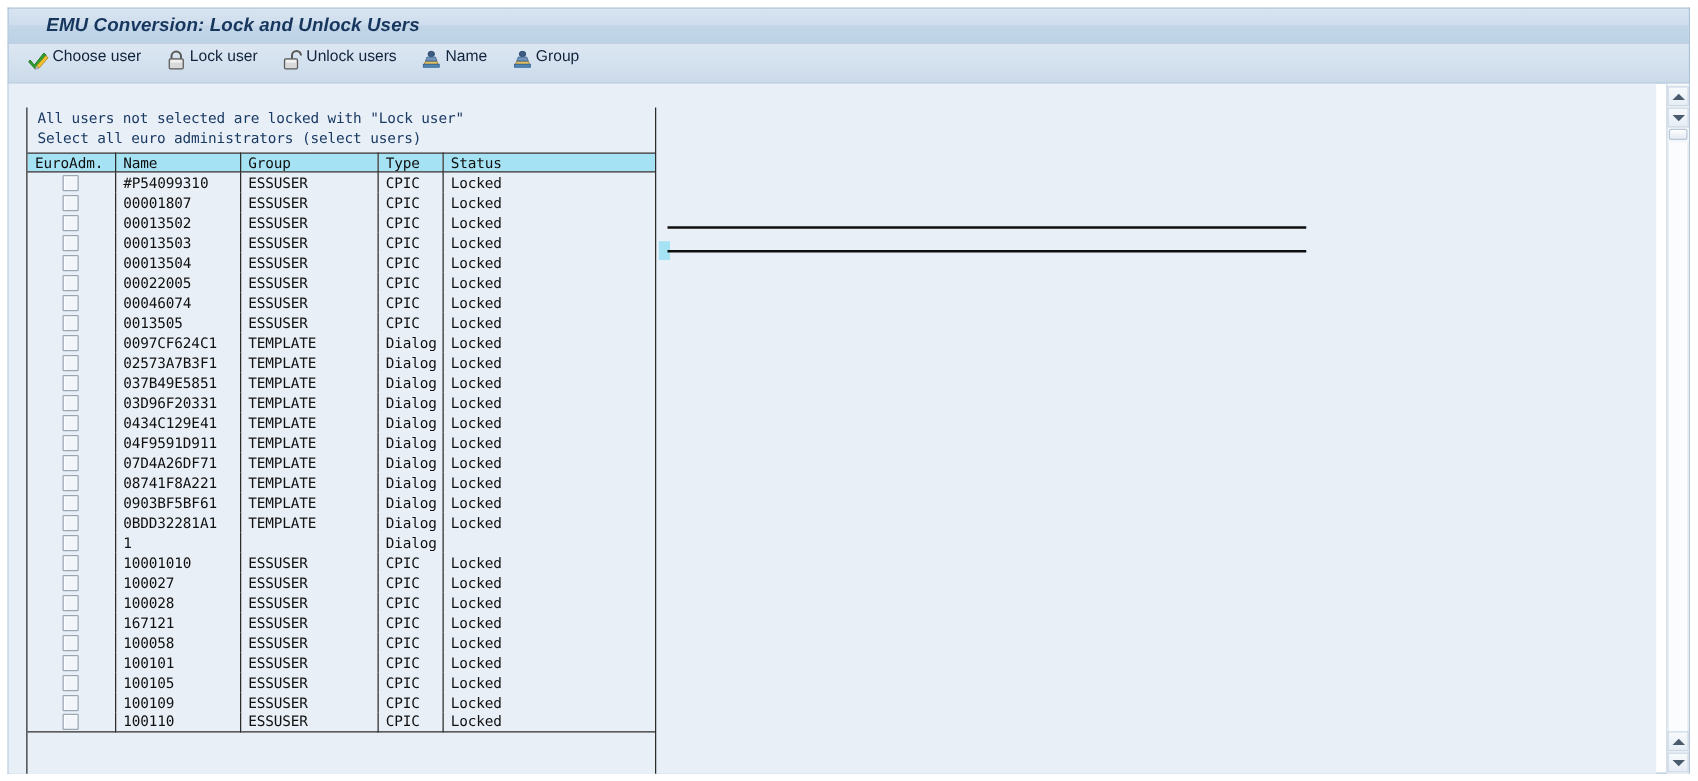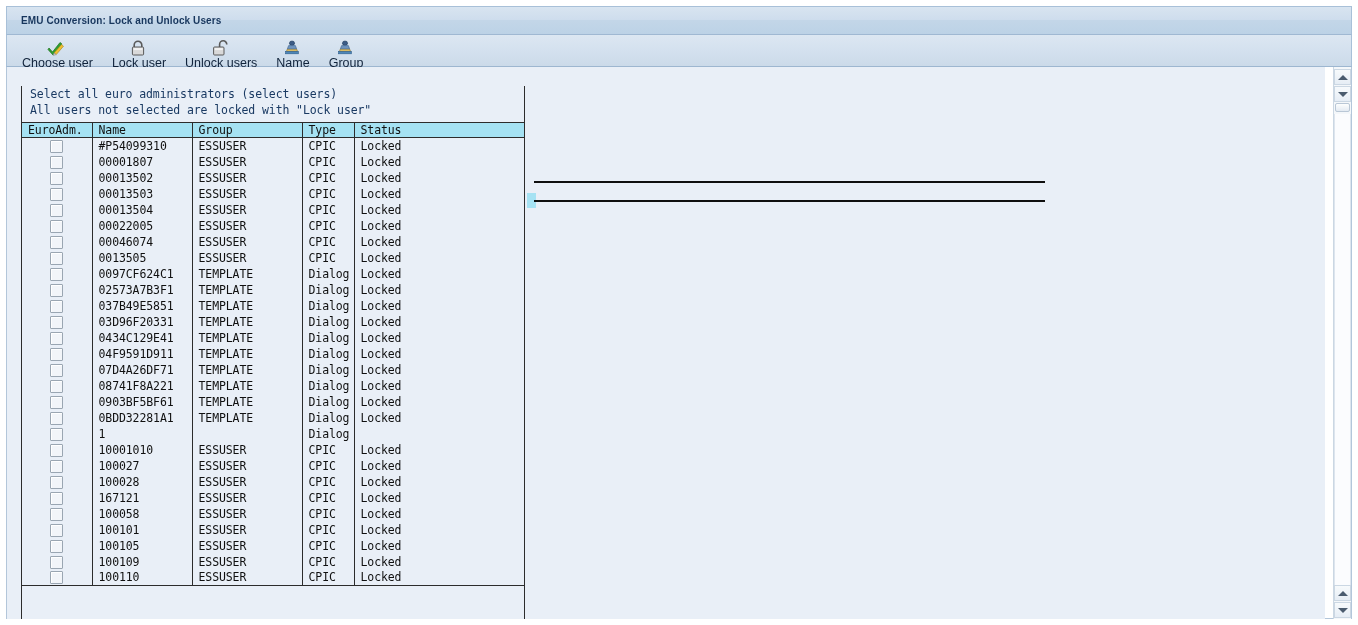--- a/index.html
+++ b/index.html
@@ -32,24 +32,25 @@
     width: 1346px;
     height: 29px;
     background: linear-gradient(to bottom, #d8e4f0 0%, #cedded 48%, #c3d6e8 50%, #bcd2e6 100%);
     border: 1px solid #a8c0d8;
     border-bottom: 1px solid #9fb8d2;
     box-sizing: border-box;
     display: flex;
     align-items: center;
   }
   .titlebar-text {
-    padding-left: 14px;
+    padding-left: 30px;
     font-family: "Liberation Sans", sans-serif;
-    font-size: 10px;
+    font-size: 15px;
     font-weight: bold;
+    font-style: italic;
     color: #17365d;
     letter-spacing: 0.1px;
     white-space: nowrap;
   }
 
   
   .toolbar {
     position: absolute;
     left: 6px;
     top: 35px;
@@ -59,29 +60,28 @@
     border-left: 1px solid #a8c0d8;
     border-right: 1px solid #a8c0d8;
     border-bottom: 1px solid #9db6d0;
     box-sizing: border-box;
     display: flex;
     align-items: center;
     padding-left: 12px;
   }
   .tb-btn {
     display: flex;
-    align-items: center;
+    align-items: flex-start;
     height: 24px;
     padding: 0 7px 0 2px;
     margin-right: 8px;
     border: 1px solid transparent;
     border-radius: 2px;
     cursor: default;
     white-space: nowrap;
-    flex-direction: column;
   }
   .tb-btn .tb-label {
     font-family: "Liberation Sans", sans-serif;
     font-size: 12.5px;
     color: #11233b;
     line-height: 1;
   }
   .tb-ico {
     width: 18px;
     height: 18px;
@@ -362,22 +362,22 @@
   <div class="workarea">
 
     <div class="canvas">
 
       <div class="rule rule-a"></div>
       <div class="stub-cyan2"></div>
       <div class="stub-cyan"></div>
       <div class="rule rule-b"></div>
 
       <div class="tablewrap">
+        <div class="caption">All users not selected are locked with "Lock user"</div>
         <div class="caption">Select all euro administrators (select users)</div>
-        <div class="caption">All users not selected are locked with "Lock user"</div>
 
         <table class="grid">
           <colgroup>
             <col style="width:70px">
             <col style="width:100px">
             <col style="width:110px">
             <col style="width:52px">
             <col style="width:170px">
           </colgroup>
           <thead>

